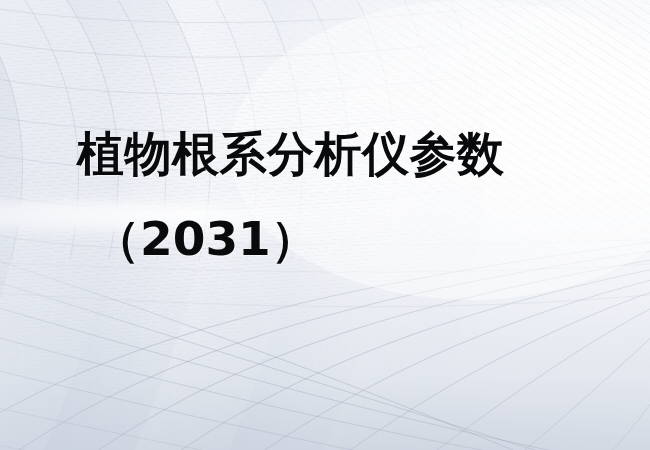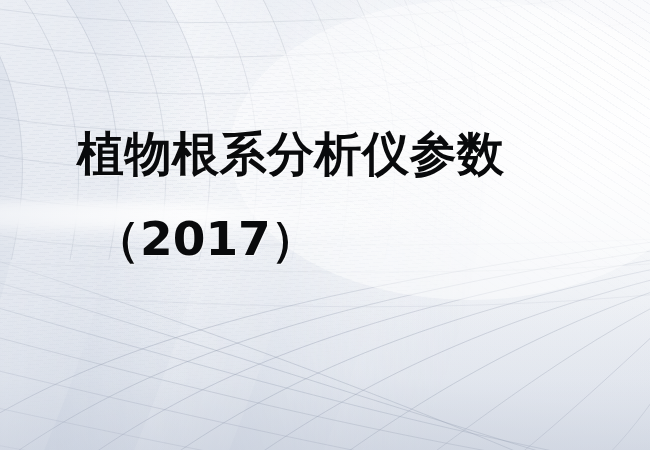--- a/index.html
+++ b/index.html
@@ -219,16 +219,16 @@
     </svg>
   </div>
 
   <div class="bg-layer" id="bg-striate"></div>
   <div class="bg-layer" id="bg-sheen"></div>
   <div class="bg-layer" id="bg-streak"></div>
   <div class="bg-layer" id="bg-vignette"></div>
 
   <div id="title-block">
     <div class="title-line" id="title-line-1">植物根系分析仪参数</div>
-    <div class="title-line" id="title-line-2">（2017）</div>
+    <div class="title-line" id="title-line-2">（2031）</div>
   </div>
 
 </div>
 
 </body></html>

